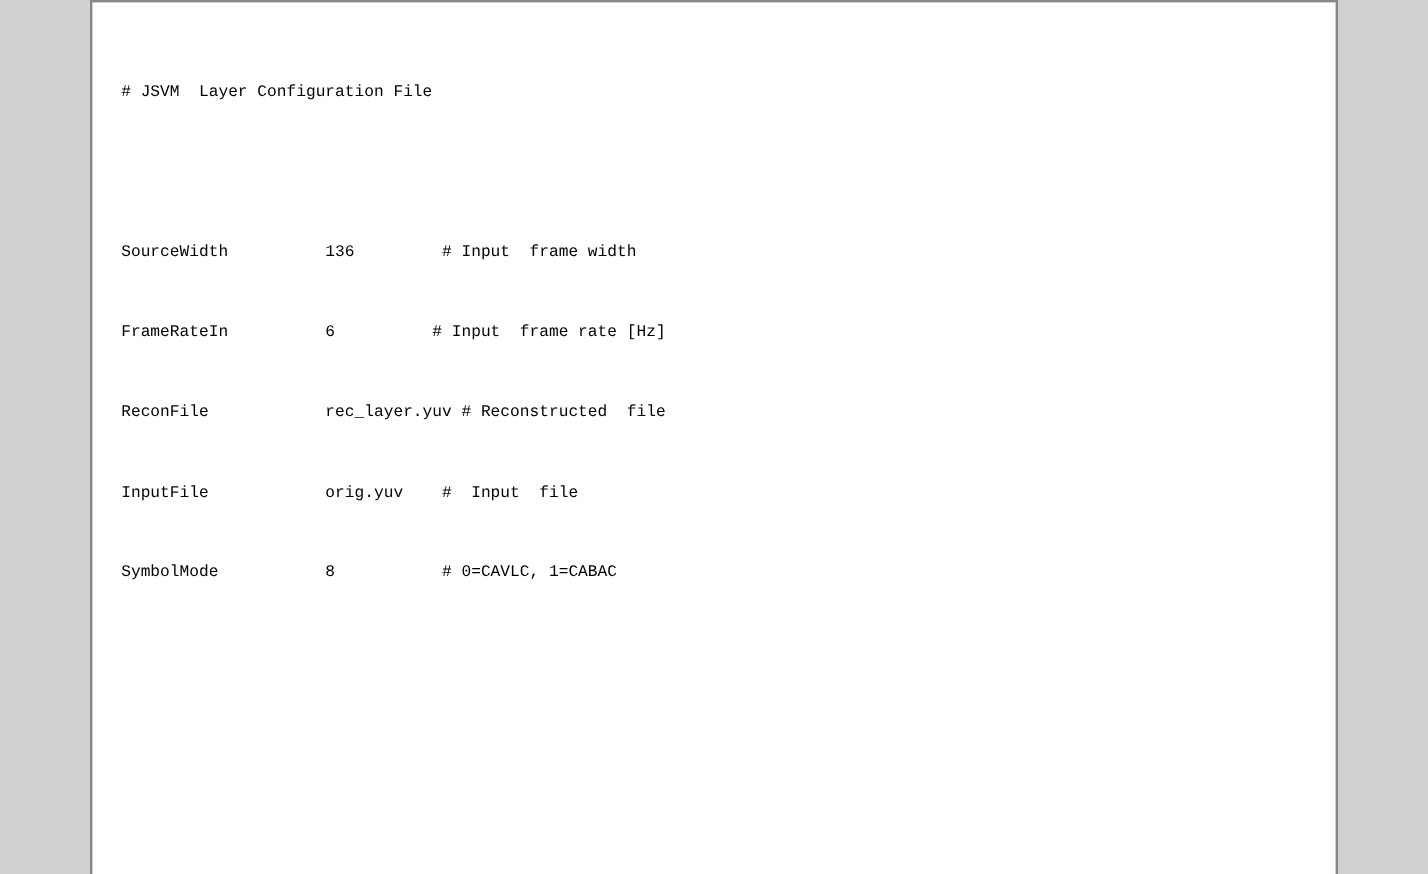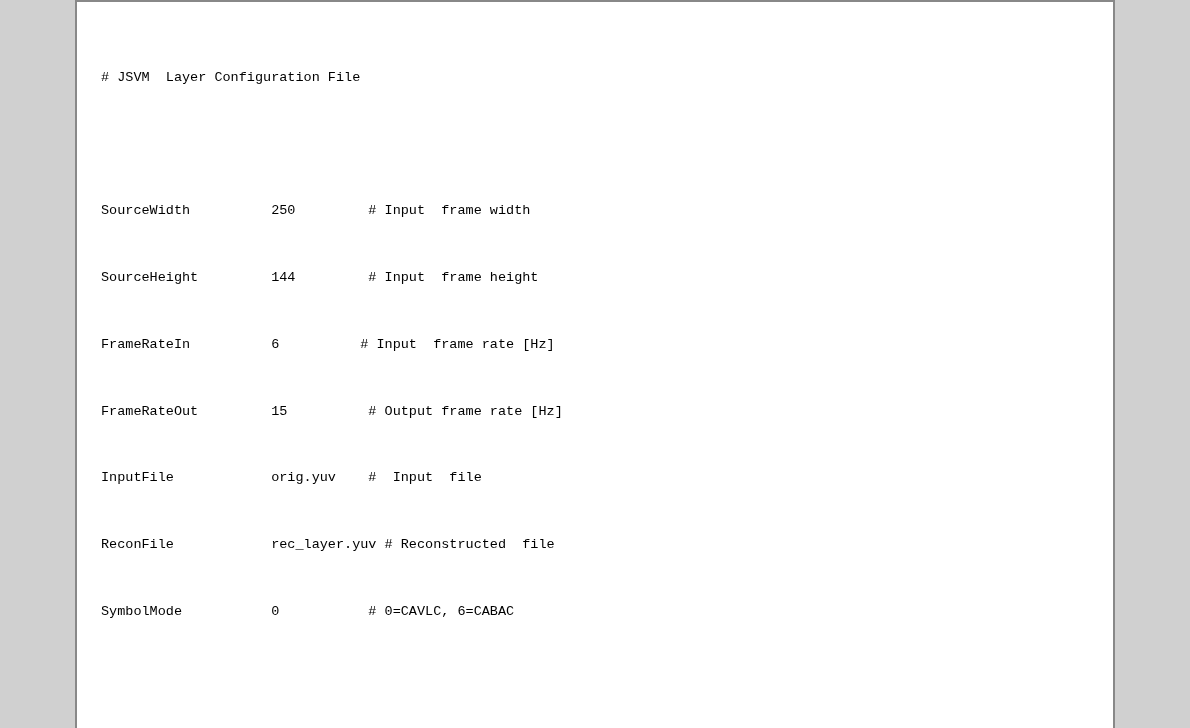--- a/index.html
+++ b/index.html
@@ -31,27 +31,25 @@
       white-space: pre-wrap;
       word-break: break-word;
     }
   </style>
 </head>
 <body>
 
 <div class="window">
   <div># JSVM  Layer Configuration File</div>
   <div>&nbsp;</div>
-  <div>SourceWidth          250         # Input  frame width</div>
-  <div>SourceHeight         144         # Input  frame height</div>
+  <div>SourceWidth          136         # Input  frame width</div>
   <div>FrameRateIn          6          # Input  frame rate [Hz]</div>
-  <div>FrameRateOut         15          # Output frame rate [Hz]</div>
+  <div>ReconFile            rec_layer.yuv # Reconstructed  file</div>
   <div>InputFile            orig.yuv    #  Input  file</div>
-  <div>ReconFile            rec_layer.yuv # Reconstructed  file</div>
-  <div>SymbolMode           0           # 0=CAVLC, 6=CABAC</div>
+  <div>SymbolMode           8           # 0=CAVLC, 1=CABAC</div>
   
   
   
   
   
   
   
   
   
   

